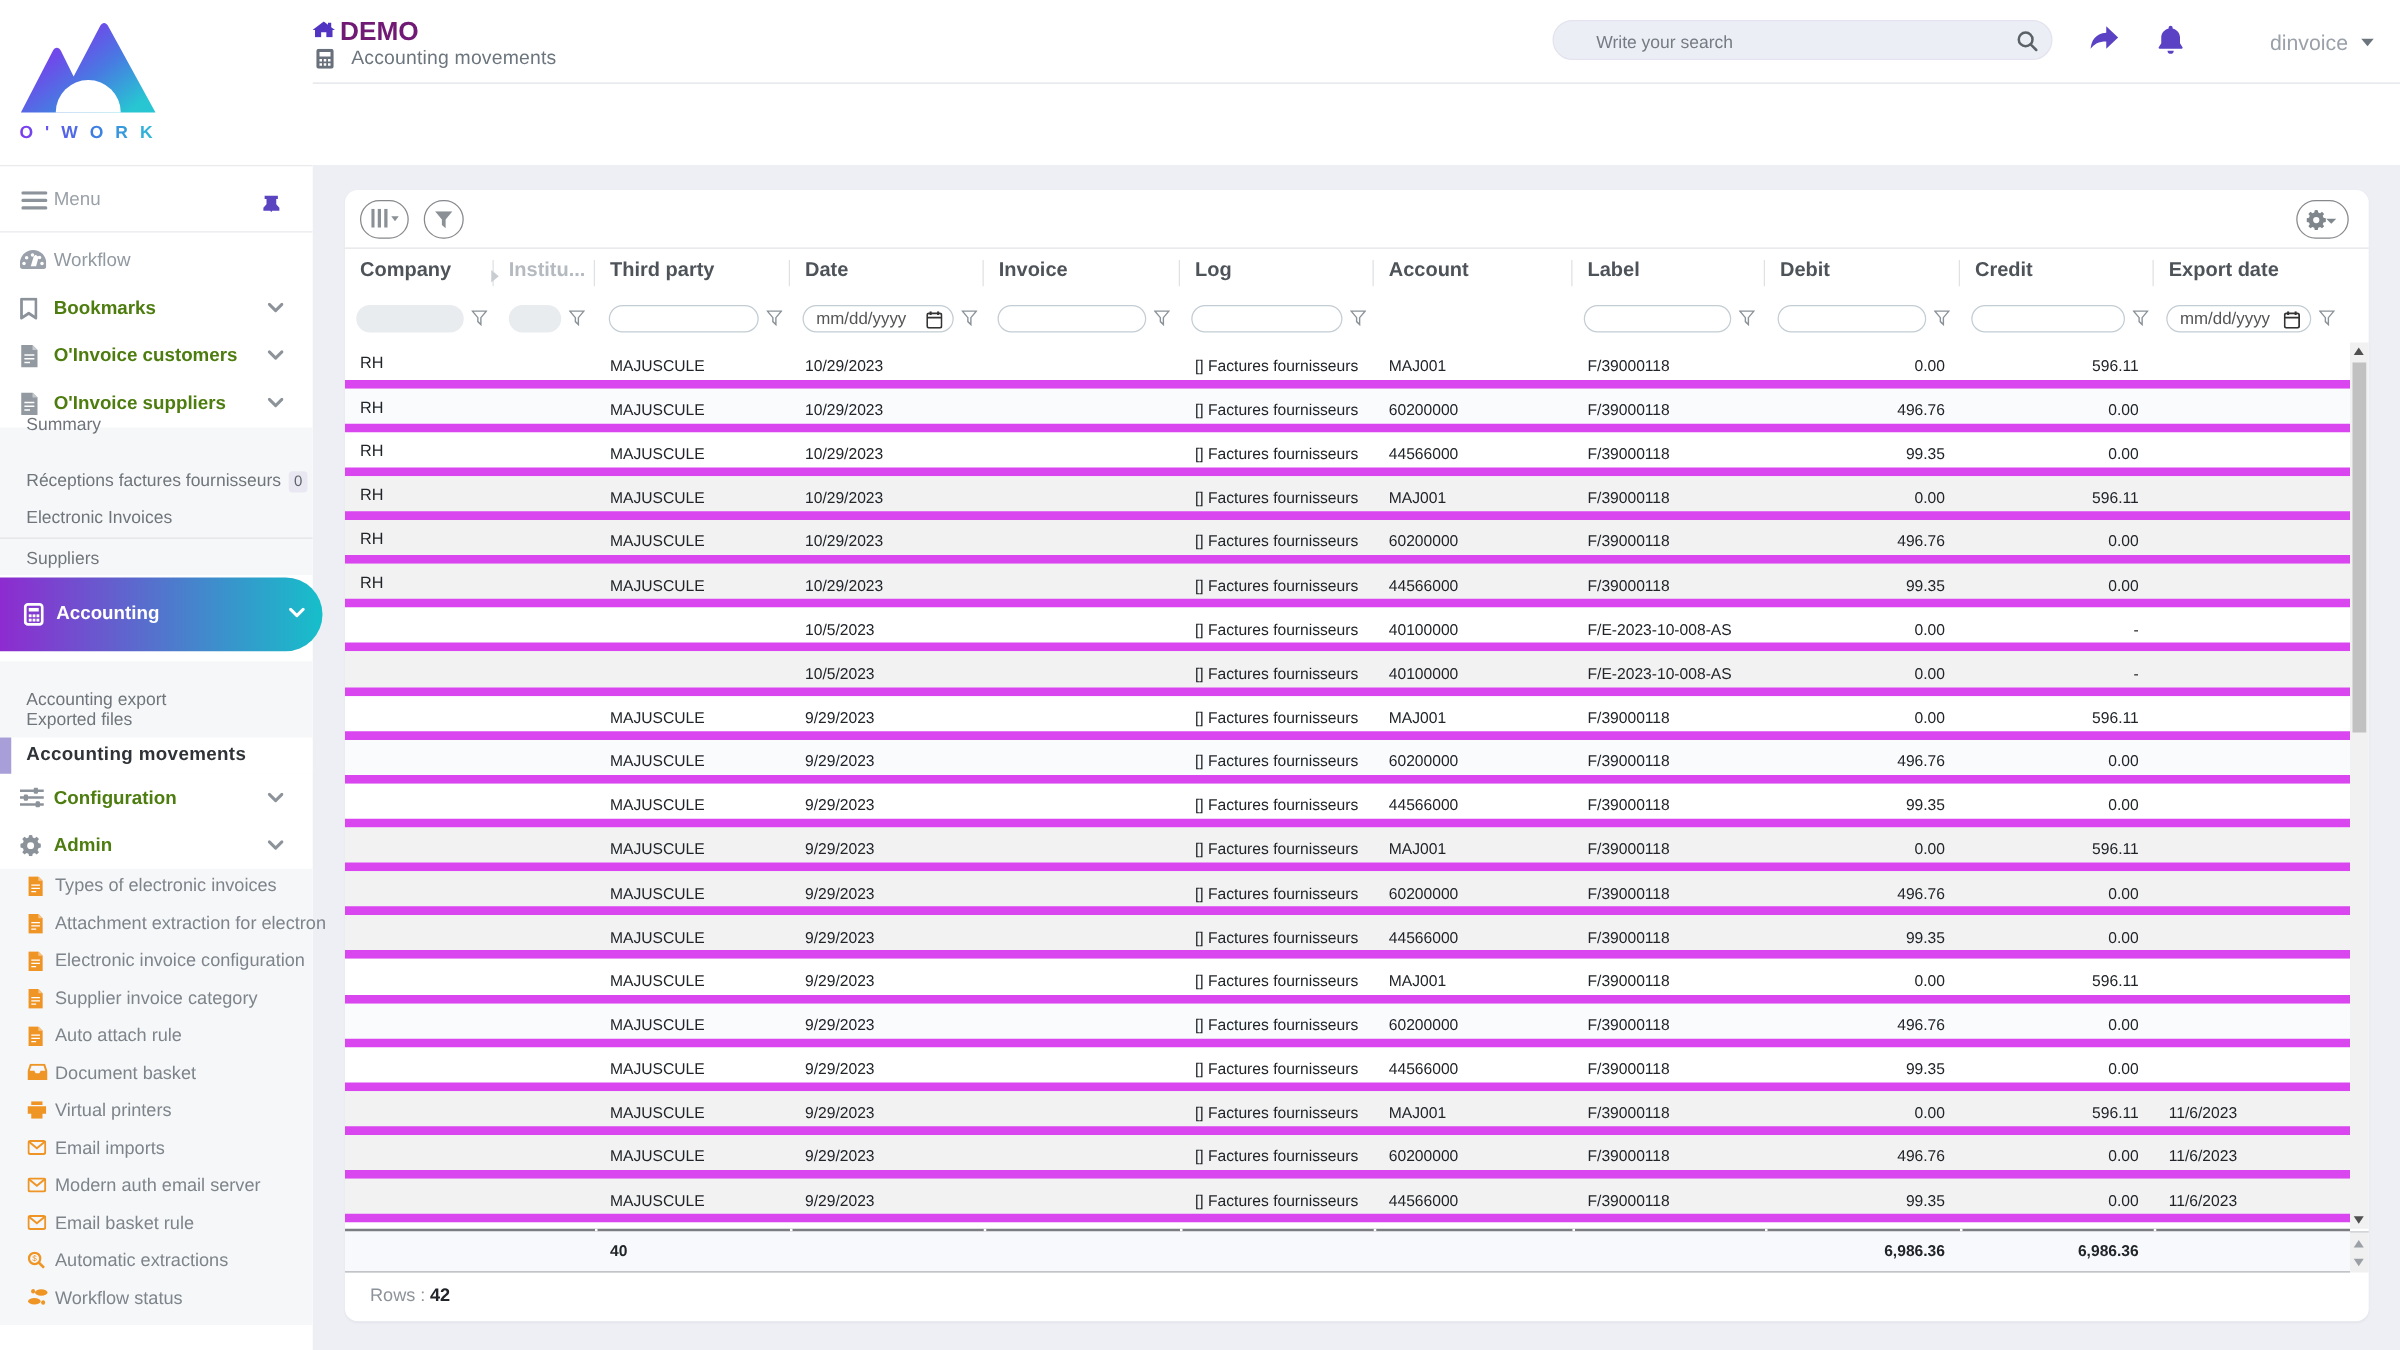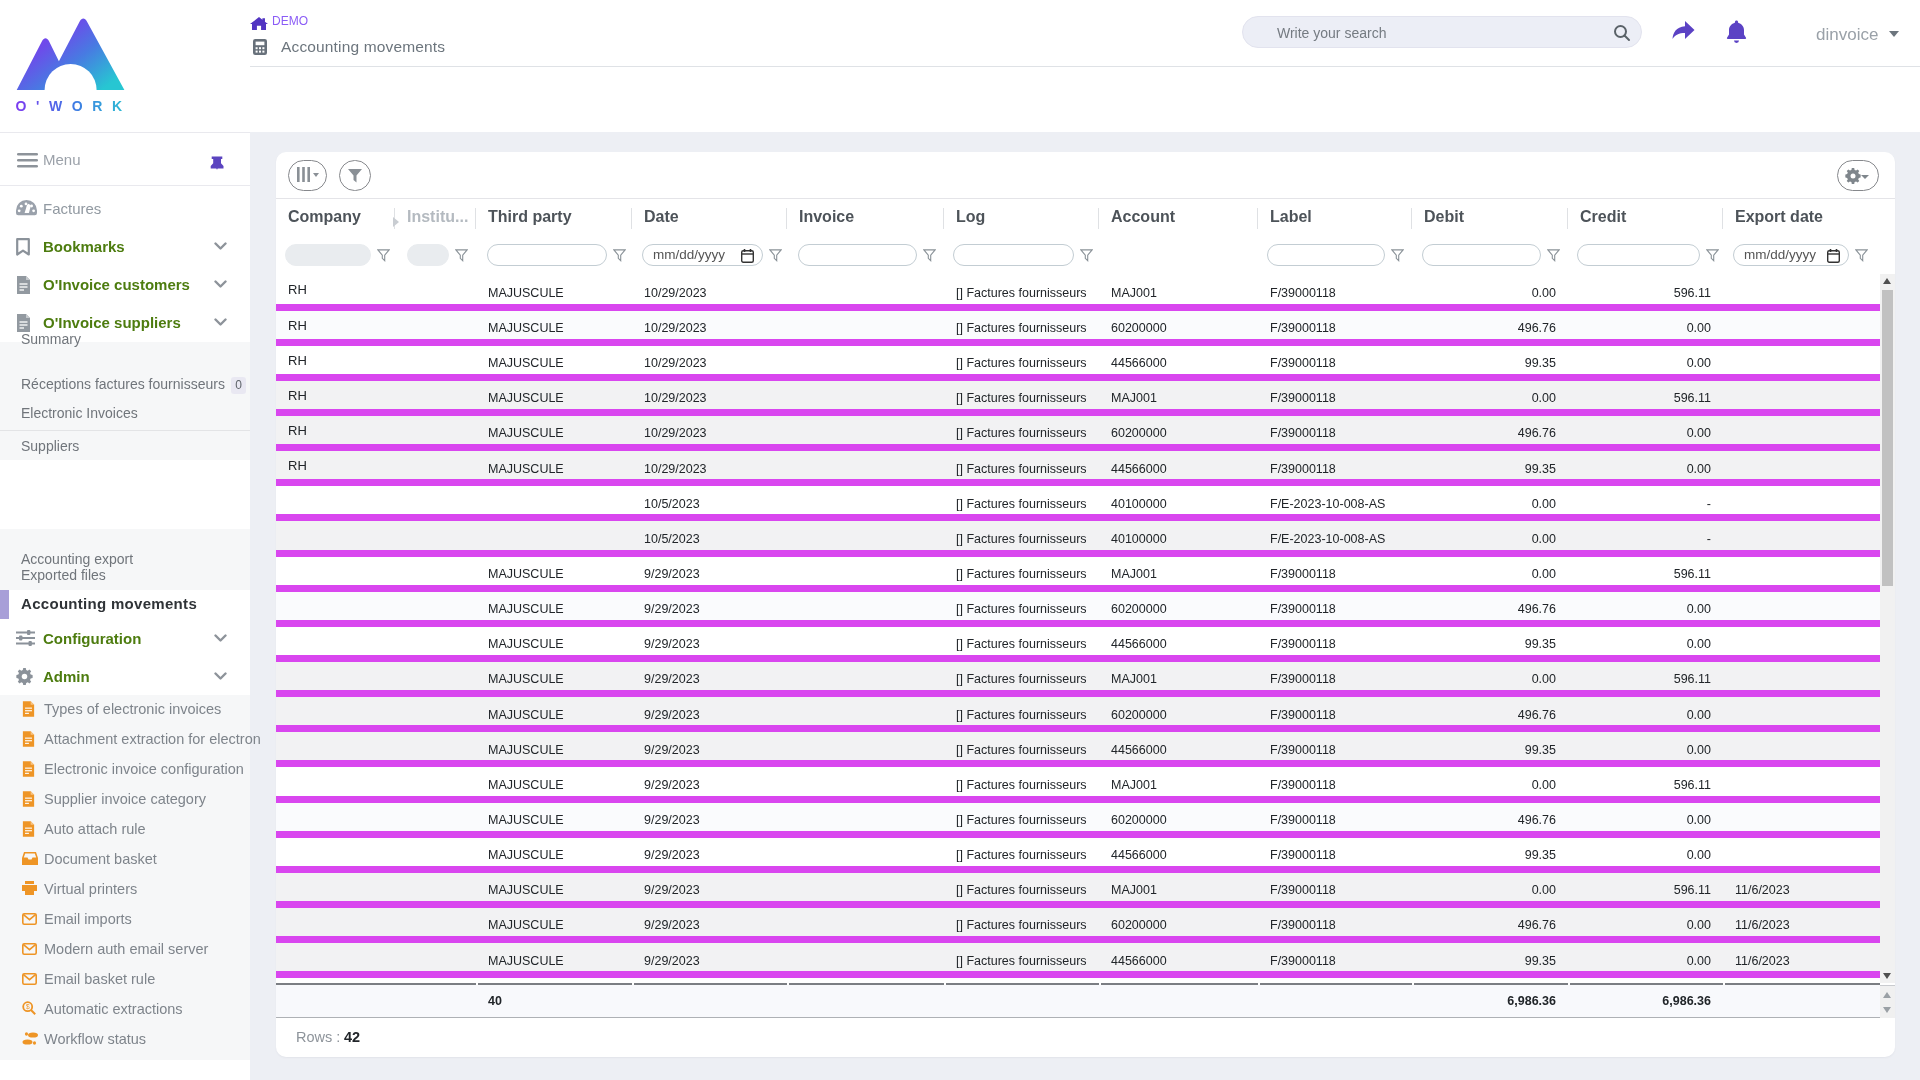--- a/index.html
+++ b/index.html
@@ -1,21 +1,21 @@
 <!DOCTYPE html>
 <html><head>
 <meta charset="utf-8">
 <style>
 * { margin:0; padding:0; box-sizing:border-box; }
 html,body { width:1920px; height:1080px; overflow:hidden; background:#fff;
   font-family:"Liberation Sans", sans-serif; }
 
 
 #topline { position:absolute; left:250px; top:66px; right:0; height:1px; background:#dfe2e6; }
-#crumb1 { position:absolute; left:272px; top:14px; font-size:12px; font-weight:normal; color:#8b5cf6; }
+#crumb1 { position:absolute; left:272px; top:14px; font-size:21px; font-weight:bold; color:#701a75; }
 #crumb2 { position:absolute; left:281px; top:38px; font-size:15.5px; letter-spacing:0.15px; color:#6c757d; }
 #homeico { position:absolute; left:250px; top:16.5px; }
 #calcico { position:absolute; left:253px; top:39px; }
 #search { position:absolute; left:1242px; top:16px; width:400px; height:32px; background:#eceef6;
   border:1px solid #e2e3ee; border-radius:16px; }
 #search .ph { position:absolute; left:34px; top:8px; font-size:14px; color:#757b82; }
 #search svg { position:absolute; right:10px; top:7px; }
 #shareico { position:absolute; left:1671px; top:20px; }
 #bellico { position:absolute; left:1725px; top:19px; }
 #username { position:absolute; left:1816px; top:25px; font-size:17px; color:#9aa1a8; }
@@ -501,21 +501,21 @@
             <path fill="#9aa1ab" d="M10.5 0 A10.5 10.5 0 0 1 21 10.5 V13 a2.2 2.2 0 0 1-2.2 2.2 H2.2 A2.2 2.2 0 0 1 0 13 V10.5 A10.5 10.5 0 0 1 10.5 0z"></path>
             <g fill="#fff">
               <circle cx="5.3" cy="6.2" r="1.4"></circle>
               <circle cx="10" cy="3.9" r="1.4"></circle>
               <circle cx="15.6" cy="6" r="1.4"></circle>
               <circle cx="3.2" cy="10.8" r="1.4"></circle>
               <circle cx="17.6" cy="10.8" r="1.4"></circle>
               <path d="M12.6 3.7 14.9 5.5 12.9 12.9 8.6 12.9 11 5z"></path>
             </g>
           </svg></span>
-        <span class="txt">Factures</span>
+        <span class="txt">Workflow</span>
       </div>
       <div class="nav-item" style="top: 228px;">
         <span class="ico"><svg width="14" height="18" viewBox="0 0 14 18">
             <path d="M1.2 1.2h11.6v15.3L7 12.6l-5.8 3.9z" fill="none" stroke="#8b929a" stroke-width="2.2" stroke-linejoin="round"></path>
           </svg></span>
         <span class="txt b">Bookmarks</span>
         <svg class="chev" width="13" height="9" viewBox="0 0 13 9">
           <path d="M1.5 1.5 6.5 6.5 11.5 1.5" fill="none" stroke="#8d939a" stroke-width="2.4" stroke-linecap="round" stroke-linejoin="round"></path>
         </svg>
       </div>
@@ -694,17 +694,35 @@
               <ellipse cx="4.5" cy="2" rx="1.6" ry="1.8"></ellipse>
               <ellipse cx="5.5" cy="10" rx="5" ry="2.6"></ellipse>
               <ellipse cx="12.5" cy="11" rx="1.6" ry="1.8"></ellipse>
             </g>
           </svg></span>
         <span class="txt">Workflow status</span>
       </div>
     </div>
   <div id="subsep1"></div>
   <div id="badge0">0</div>
+  <div id="acct-grad">
+    <svg class="ico" width="16" height="19" viewBox="0 0 14 16">
+        <rect x="1" y="1" width="12" height="14" rx="2" fill="none" stroke="#fff" stroke-width="2"></rect>
+        <rect x="3.5" y="3.5" width="7" height="2.5" fill="#fff"></rect>
+        <g fill="#fff">
+          <rect x="3.5" y="8" width="2" height="2"></rect>
+          <rect x="6.2" y="8" width="2" height="2"></rect>
+          <rect x="8.9" y="8" width="2" height="2"></rect>
+          <rect x="3.5" y="11" width="2" height="2"></rect>
+          <rect x="6.2" y="11" width="2" height="2"></rect>
+          <rect x="8.9" y="11" width="2" height="2"></rect>
+        </g>
+      </svg>
+    <span class="txt">Accounting</span>
+    <svg class="chev" width="13" height="9" viewBox="0 0 13 9">
+        <path d="M1.5 1.5 6.5 6.5 11.5 1.5" fill="none" stroke="#fff" stroke-width="2.4" stroke-linecap="round" stroke-linejoin="round"></path>
+      </svg>
+  </div>
   <div id="active-item">
       <span class="txt">Accounting movements</span>
     </div>
   <div id="active-bar"></div>
 </div>
 
 </body></html>

